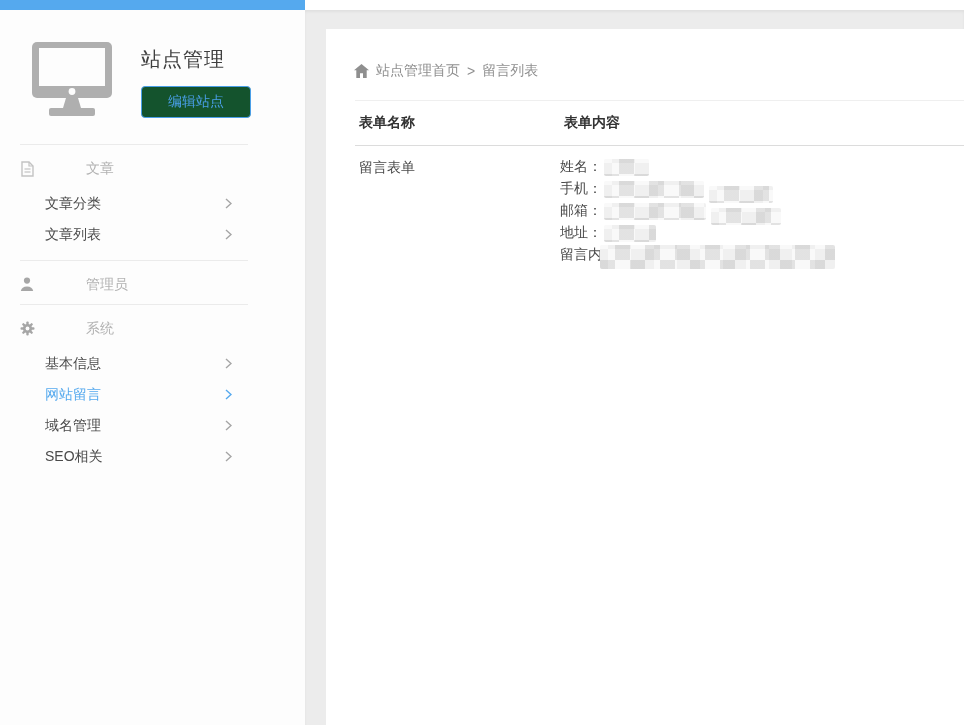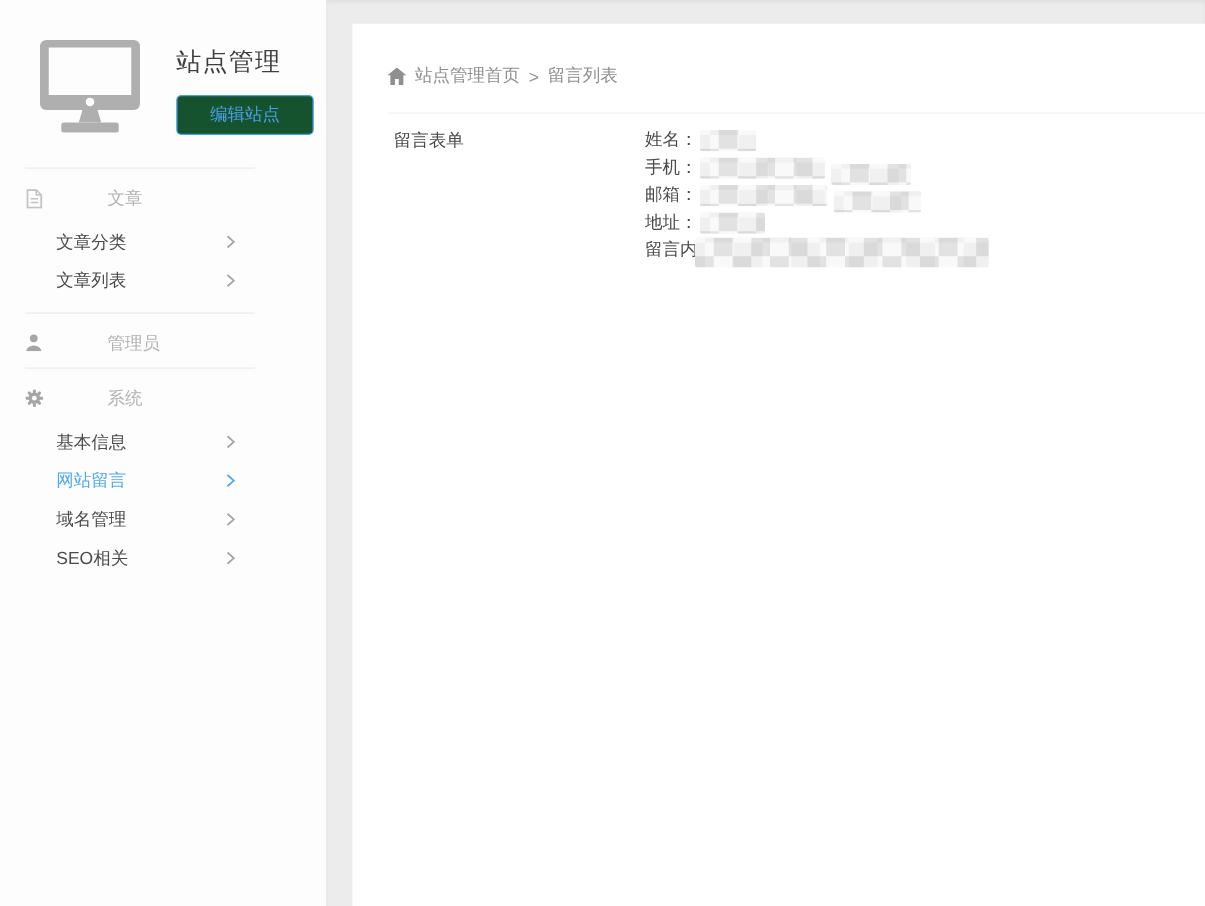--- a/index.html
+++ b/index.html
@@ -1,21 +1,21 @@
 <!DOCTYPE html>
 <html><head>
 <meta charset="utf-8">
 <style>
   * { margin:0; padding:0; box-sizing:border-box; }
   html,body { width:964px; height:725px; overflow:hidden;
     font-family:"Liberation Sans","DejaVu Sans",sans-serif; background:#fff; }
   .app { display:flex; width:964px; height:725px; }
 
   
-  .left-col { width:261px; display:flex; flex-direction:row; }
+  .left-col { width:305px; display:flex; flex-direction:column; }
   .topbar { height:10px; background:#55a9ee; }
   .sidebar { flex:1; background:#fdfdfd; }
 
   .site-head { display:flex; padding:30px 0 0 30px; }
   .monitor-wrap { width:87px; height:78px; flex:0 0 auto; }
   .site-head-right { margin-left:24px; padding-top:6px; }
   .site-title { font-size:20px; font-weight:400; color:#3f3f3f; letter-spacing:1px; }
   .edit-site-btn { display:inline-block; margin-top:13px; padding:6px 26px;
     font-size:14px; color:#4a9fe8; background:#14532d; border:1px solid #4a9fe8;
     border-radius:4px; cursor:pointer; font-family:inherit; }
@@ -26,21 +26,21 @@
     color:#b2b2b2; font-size:14px;gap:40px; }
   .section-header .sec-icon { width:15px; height:16px; margin-right:11px; display:inline-flex; }
   .menu-item { display:flex; align-items:center; justify-content:space-between;
     height:31px; padding:0 73px 0 45px; font-size:14px; color:#4a4a4a; cursor:pointer; }
   .menu-item .chev { display:inline-flex; }
   .menu-item.active { color:#55a9ee; }
   .section-block { margin-bottom:10px; }
   .section-block .items { margin-top:10px; }
 
   
-  .right-col { flex:1; display:flex; flex-direction:row; }
+  .right-col { flex:1; display:flex; flex-direction:column; }
   .topstrip { height:10px; background:#fff; }
   .main-bg { flex:1; background:#ececec; position:relative;
     box-shadow:inset 0 2px 3px rgba(0,0,0,0.05); }
   .card { position:absolute; top:19px; left:21px; right:0; bottom:0;
     background:#fff; padding:33px 0 0 28px; }
 
   .breadcrumb { display:flex; align-items:center; font-size:14px; color:#8f8f8f; }
   .breadcrumb .home-ic { display:inline-flex; margin-right:7px; }
   .breadcrumb .crumb-sep { margin:0 7px; }
   .breadcrumb .crumb-link { cursor:pointer; }
@@ -203,20 +203,24 @@
             <svg width="15" height="14" viewBox="0 0 15 14">
               <path d="M7.5 0 L15 6.2 H12.7 V14 H9 V9.2 H6 V14 H2.3 V6.2 H0 Z" fill="#8f8f8f"></path>
             </svg>
           </span>
           <span class="crumb-link">站点管理首页</span>
           <span class="crumb-sep">&gt;</span>
           <span>留言列表</span>
         </div>
 
         <div class="msg-table">
+          <div class="t-head">
+            <div class="th col-name">表单名称</div>
+            <div class="th col-content">表单内容</div>
+          </div>
 
           <div class="t-row">
             <div class="col-name">
               <div class="row-name">留言表单</div>
             </div>
             <div class="col-content">
               <div class="field-line">
                 <span>姓名：</span>
                 <span class="mosaic" style="width:45px"></span>
               </div>

